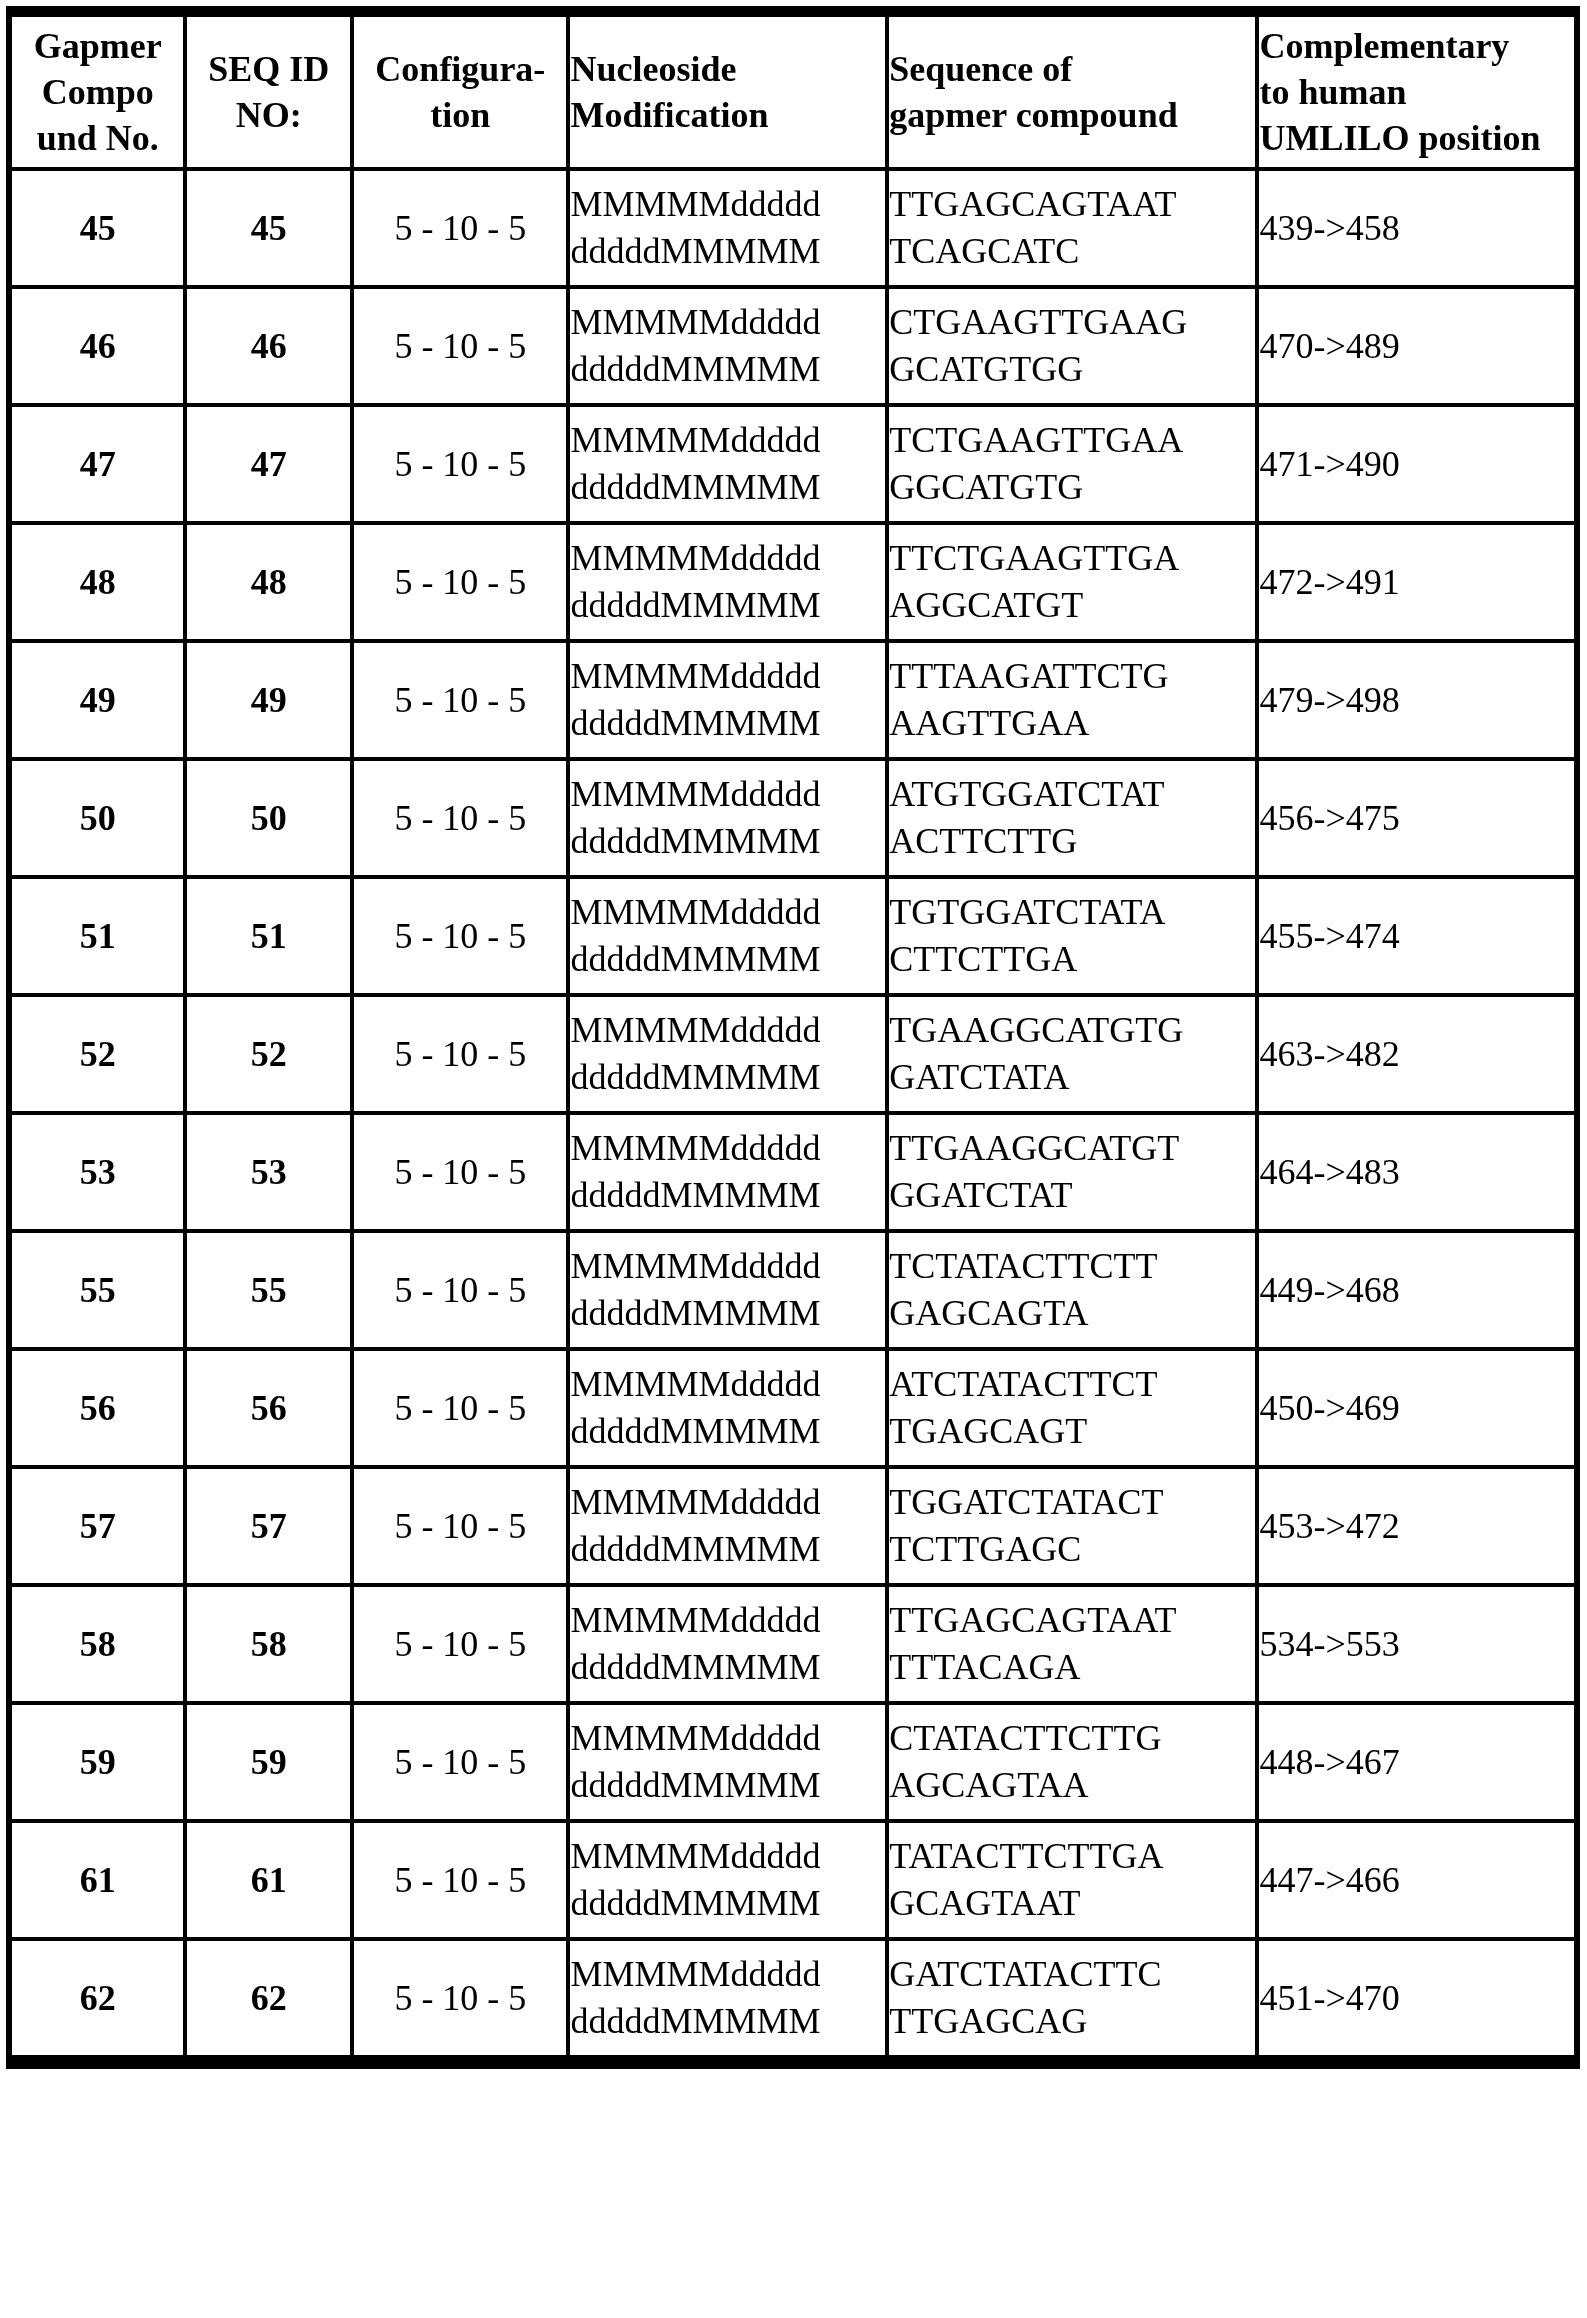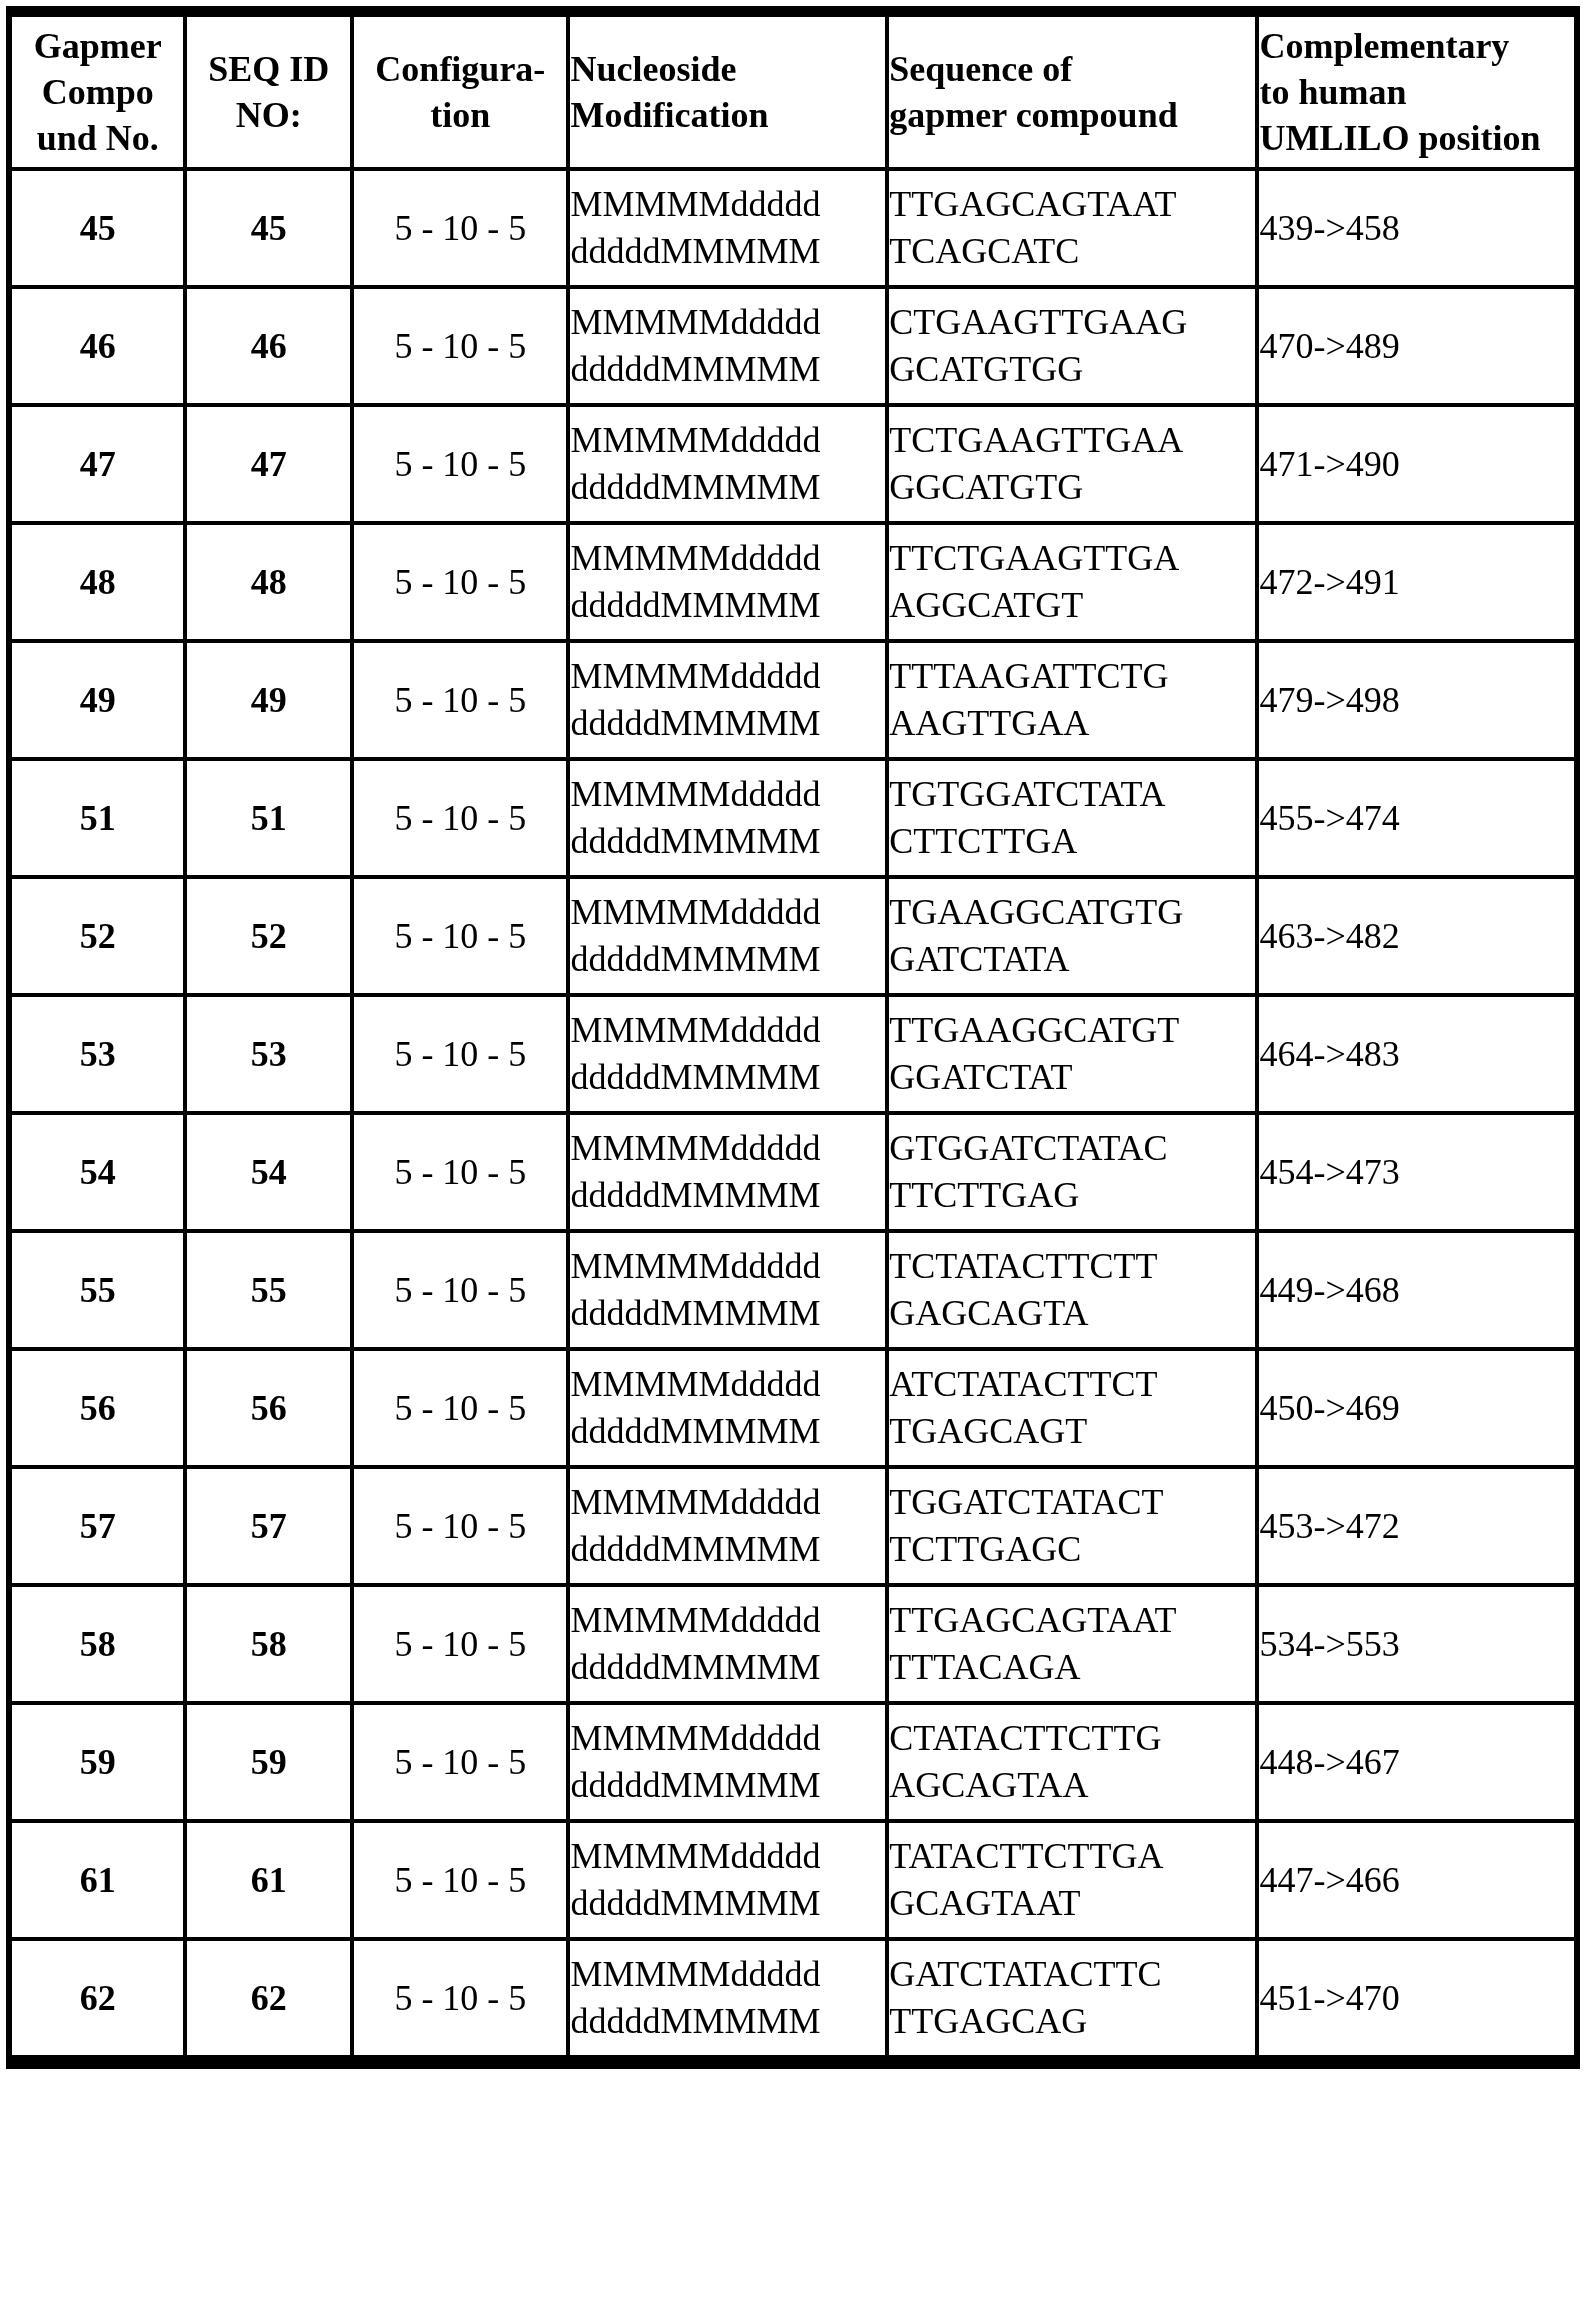--- a/index.html
+++ b/index.html
@@ -121,20 +121,30 @@
       <td class="al-center bold">49</td>
       <td class="al-center bold">49</td>
       <td class="al-center">5 - 10 - 5</td>
       <td class="al-left">MMMMMddddd
 dddddMMMMM</td>
       <td class="al-left">TTTAAGATTCTG
 AAGTTGAA</td>
       <td class="al-left">479-&gt;498</td>
     </tr>
     <tr>
+      <td class="al-center bold">50</td>
+      <td class="al-center bold">50</td>
+      <td class="al-center">5 - 10 - 5</td>
+      <td class="al-left">MMMMMddddd
+dddddMMMMM</td>
+      <td class="al-left">ATGTGGATCTAT
+ACTTCTTG</td>
+      <td class="al-left">456-&gt;475</td>
+    </tr>
+    <tr>
       <td class="al-center bold">51</td>
       <td class="al-center bold">51</td>
       <td class="al-center">5 - 10 - 5</td>
       <td class="al-left">MMMMMddddd
 dddddMMMMM</td>
       <td class="al-left">TGTGGATCTATA
 CTTCTTGA</td>
       <td class="al-left">455-&gt;474</td>
     </tr>
     <tr>
@@ -149,30 +159,20 @@
     </tr>
     <tr>
       <td class="al-center bold">53</td>
       <td class="al-center bold">53</td>
       <td class="al-center">5 - 10 - 5</td>
       <td class="al-left">MMMMMddddd
 dddddMMMMM</td>
       <td class="al-left">TTGAAGGCATGT
 GGATCTAT</td>
       <td class="al-left">464-&gt;483</td>
-    </tr>
-    <tr>
-      <td class="al-center bold">54</td>
-      <td class="al-center bold">54</td>
-      <td class="al-center">5 - 10 - 5</td>
-      <td class="al-left">MMMMMddddd
-dddddMMMMM</td>
-      <td class="al-left">GTGGATCTATAC
-TTCTTGAG</td>
-      <td class="al-left">454-&gt;473</td>
     </tr>
     <tr>
       <td class="al-center bold">55</td>
       <td class="al-center bold">55</td>
       <td class="al-center">5 - 10 - 5</td>
       <td class="al-left">MMMMMddddd
 dddddMMMMM</td>
       <td class="al-left">TCTATACTTCTT
 GAGCAGTA</td>
       <td class="al-left">449-&gt;468</td>

